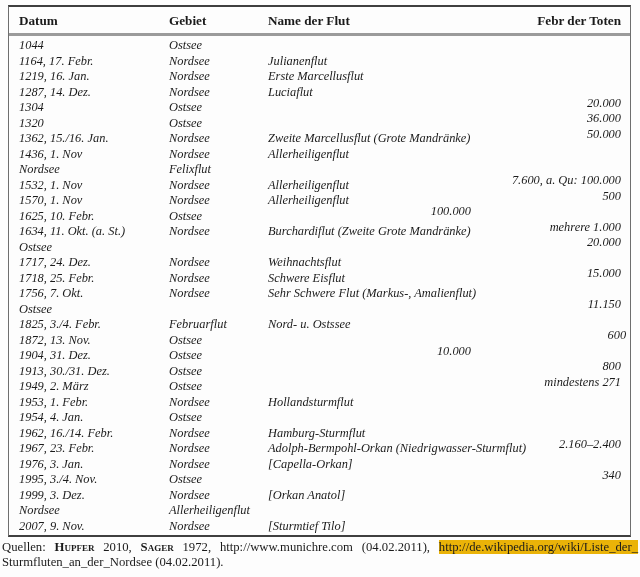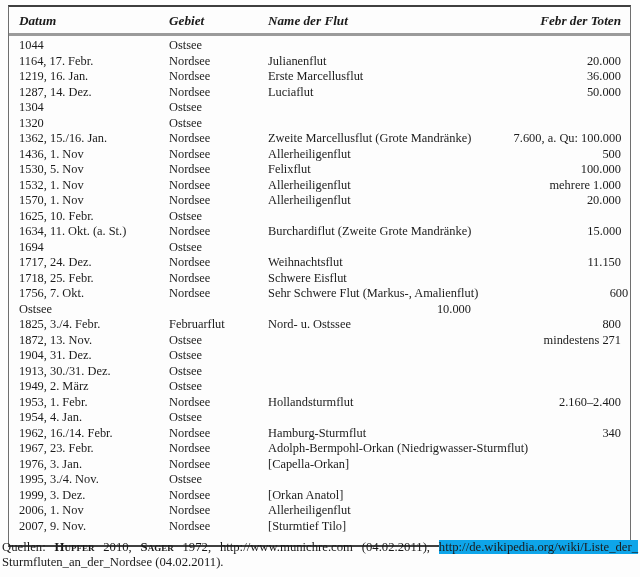--- a/index.html
+++ b/index.html
@@ -15,41 +15,41 @@
     border-bottom:2px solid #3f3f3f;
     border-left:1px solid #6e6e6e;
     border-right:1px solid #6e6e6e;
     background:#fdfdfd;
   }
   .thead{
     display:grid;
     grid-template-columns:150px 99px 1fr 150px;
     padding:6px 9px 5px 10px;
     border-bottom:3px solid #9b9b9b;
-    font-weight:bold;font-style:italic;
+    font-weight:bold;
     font-size:13.2px;line-height:15px;
   }
   .th{white-space:nowrap;}
   .th.toten{text-align:right;}
-  .tbody{padding:2px 0 11px 0;}
+  .tbody{padding:2px 0 1px 0;font-style:italic;}
   .row{
     display:grid;
     grid-template-columns:150px 99px 1fr 150px;
     padding:0 9px 0 10px;
     height:15.5px;line-height:15.5px;
     font-size:12.4px;
   }
   .cell{white-space:nowrap;overflow:visible;}
-  .cell.toten{text-align:right;}
+  .cell.toten{text-align:right;margin-top:42px;}
   .sources{
     position:absolute;left:2px;top:540px;width:636px;margin:0;
     font-size:12.7px;line-height:15px;text-align:justify;
   }
   .sc{font-variant:small-caps;font-weight:bold;}
-  .hl{background:#0ea5e9;}
+  .hl{background:#eab308;}
 </style>
 </head>
 <body>
 
 <div class="table-frame">
   <div class="thead">
     <div class="th">Datum</div>
     <div class="th">Gebiet</div>
     <div class="th">Name der Flut</div>
     <div class="th toten">Febr der Toten</div>
@@ -97,21 +97,20 @@
         <div class="cell name">Zweite Marcellusflut (Grote Mandränke)</div>
         <div class="cell toten">7.600, a. Qu: 100.000</div>
       </div>
       <div class="row">
         <div class="cell datum">1436, 1. Nov</div>
         <div class="cell gebiet">Nordsee</div>
         <div class="cell name">Allerheiligenflut</div>
         <div class="cell toten">500</div>
       </div>
       <div class="row">
-        <div class="cell datum">1530, 5. Nov</div>
         <div class="cell gebiet">Nordsee</div>
         <div class="cell name">Felixflut</div>
         <div class="cell toten">100.000</div>
       </div>
       <div class="row">
         <div class="cell datum">1532, 1. Nov</div>
         <div class="cell gebiet">Nordsee</div>
         <div class="cell name">Allerheiligenflut</div>
         <div class="cell toten">mehrere 1.000</div>
       </div>
@@ -127,21 +126,20 @@
         <div class="cell name"></div>
         <div class="cell toten"></div>
       </div>
       <div class="row">
         <div class="cell datum">1634, 11. Okt. (a. St.)</div>
         <div class="cell gebiet">Nordsee</div>
         <div class="cell name">Burchardiflut (Zweite Grote Mandränke)</div>
         <div class="cell toten">15.000</div>
       </div>
       <div class="row">
-        <div class="cell datum">1694</div>
         <div class="cell gebiet">Ostsee</div>
         <div class="cell name"></div>
         <div class="cell toten"></div>
       </div>
       <div class="row">
         <div class="cell datum">1717, 24. Dez.</div>
         <div class="cell gebiet">Nordsee</div>
         <div class="cell name">Weihnachtsflut</div>
         <div class="cell toten">11.150</div>
       </div>
@@ -228,21 +226,20 @@
         <div class="cell name"></div>
         <div class="cell toten"></div>
       </div>
       <div class="row">
         <div class="cell datum">1999, 3. Dez.</div>
         <div class="cell gebiet">Nordsee</div>
         <div class="cell name">[Orkan Anatol]</div>
         <div class="cell toten"></div>
       </div>
       <div class="row">
-        <div class="cell datum">2006, 1. Nov</div>
         <div class="cell gebiet">Nordsee</div>
         <div class="cell name">Allerheiligenflut</div>
         <div class="cell toten"></div>
       </div>
       <div class="row">
         <div class="cell datum">2007, 9. Nov.</div>
         <div class="cell gebiet">Nordsee</div>
         <div class="cell name">[Sturmtief Tilo]</div>
         <div class="cell toten"></div>
       </div>

